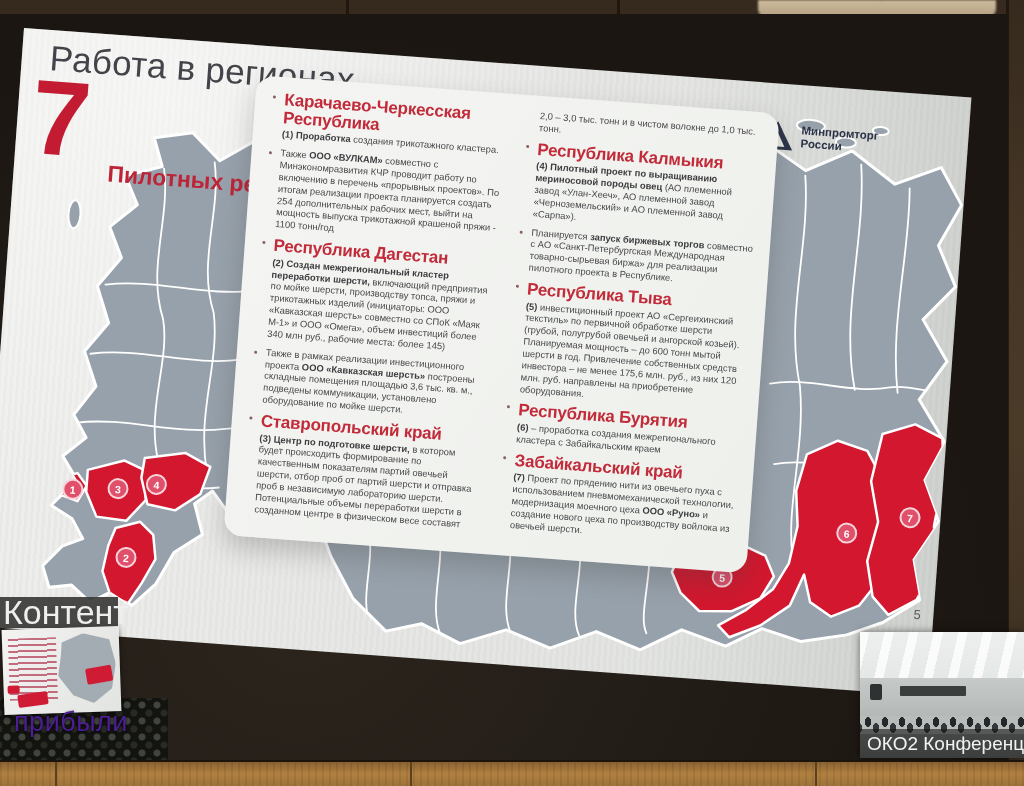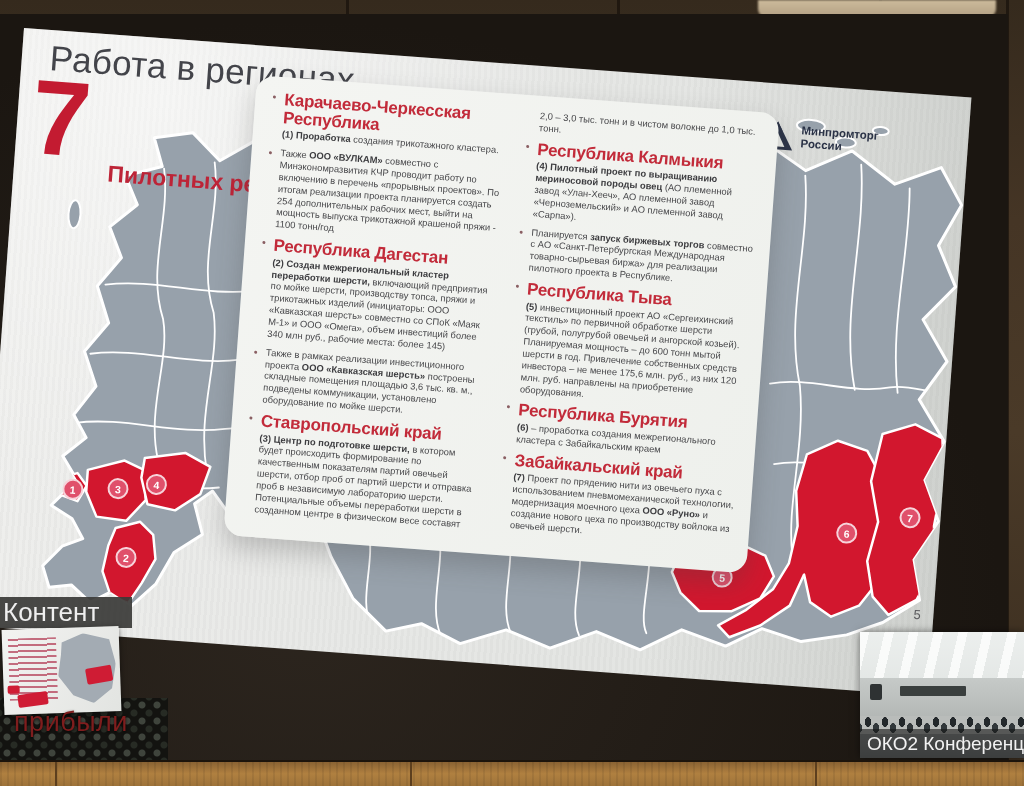--- a/index.html
+++ b/index.html
@@ -46,32 +46,32 @@
   .block.bullet::before{content:"•";position:absolute;left:1px;top:0;color:#8a5f63;font-size:11px;}
   .sec-h{color:#c22b3a;font-size:17px;font-weight:bold;line-height:1.04;letter-spacing:-.2px;margin-bottom:2px;}
   .sec-p{font-size:9.4px;line-height:1.26;color:#47474a;}
   .sec-p b{color:#3d3d40;}
   
   .seats{position:absolute;left:0;top:698px;width:168px;height:64px;z-index:6;
     background-color:#131310;
     background-image:radial-gradient(circle at 7px 7px,#3f443c 0 3px,transparent 4px),
                      radial-gradient(circle at 7px 7px,#272b24 0 3px,transparent 4px);
     background-size:15px 16px,15px 16px;background-position:0 0,7px 8px;}
-  .content-feed-label{position:absolute;left:0;top:597px;width:132px;height:31px;z-index:7;
-    background:rgba(58,58,55,.92);color:#efefef;font-size:26px;line-height:31px;padding-left:3px;box-sizing:border-box;}
+  .content-feed-label{position:absolute;left:0;top:597px;width:118px;height:31px;z-index:7;
+    background:rgba(58,58,55,.92);color:#efefef;font-size:34px;line-height:31px;padding-left:3px;box-sizing:border-box;}
   .thumb{position:absolute;left:3px;top:628px;width:117px;height:85px;z-index:7;
     background:linear-gradient(120deg,#f3f3f1,#e2e4e1);transform:rotate(-2deg);box-shadow:0 2px 6px rgba(0,0,0,.5);}
   .thumb-lines{position:absolute;left:6px;top:9px;width:48px;height:62px;opacity:.8;
     background:repeating-linear-gradient(180deg,#b84b62 0 2px,transparent 2px 6px);}
   .thumb-map{position:absolute;right:4px;top:6px;width:58px;height:70px;background:#a3abb3;
     clip-path:polygon(8% 12%,45% 0,90% 10%,100% 45%,92% 80%,60% 100%,25% 88%,0 60%,6% 30%);}
   .thumb-red-east{position:absolute;right:8px;top:40px;width:26px;height:16px;background:#cf1c34;transform:rotate(-8deg);border-radius:2px;}
   .thumb-red-south{position:absolute;left:14px;top:64px;width:30px;height:13px;background:#cf1c34;transform:rotate(-6deg);border-radius:2px;}
   .thumb-red-cauc{position:absolute;left:4px;top:56px;width:12px;height:8px;background:#cf1c34;border-radius:2px;}
-  .subtitle{position:absolute;left:14px;top:707px;z-index:8;color:#7f1d1d;font-size:27px;
+  .subtitle{position:absolute;left:14px;top:707px;z-index:8;color:#4c1d95;font-size:27px;
     text-shadow:0 1px 3px rgba(0,0,0,.8);letter-spacing:.5px;}
   .room-feed{position:absolute;left:860px;top:632px;width:164px;height:126px;z-index:7;
     background:#b9bcba;overflow:hidden;box-shadow:0 0 8px rgba(0,0,0,.5);}
   .rf-ceiling{position:absolute;left:0;top:0;width:164px;height:46px;
     background:repeating-linear-gradient(103deg,#f2f4f2 0 9px,#c7cbc9 9px 24px),linear-gradient(#d4d8d6,#c2c6c4);
     background-blend-mode:overlay;}
   .rf-wall{position:absolute;left:0;top:46px;width:164px;height:38px;background:linear-gradient(#c6cac8,#b4b8b6);}
   .rf-sign{position:absolute;left:40px;top:54px;width:66px;height:10px;background:#3a3f3e;border-radius:1px;}
   .rf-speaker{position:absolute;left:10px;top:52px;width:12px;height:16px;background:#2e3233;border-radius:2px;}
   .rf-people{position:absolute;left:0;top:78px;width:164px;height:30px;

